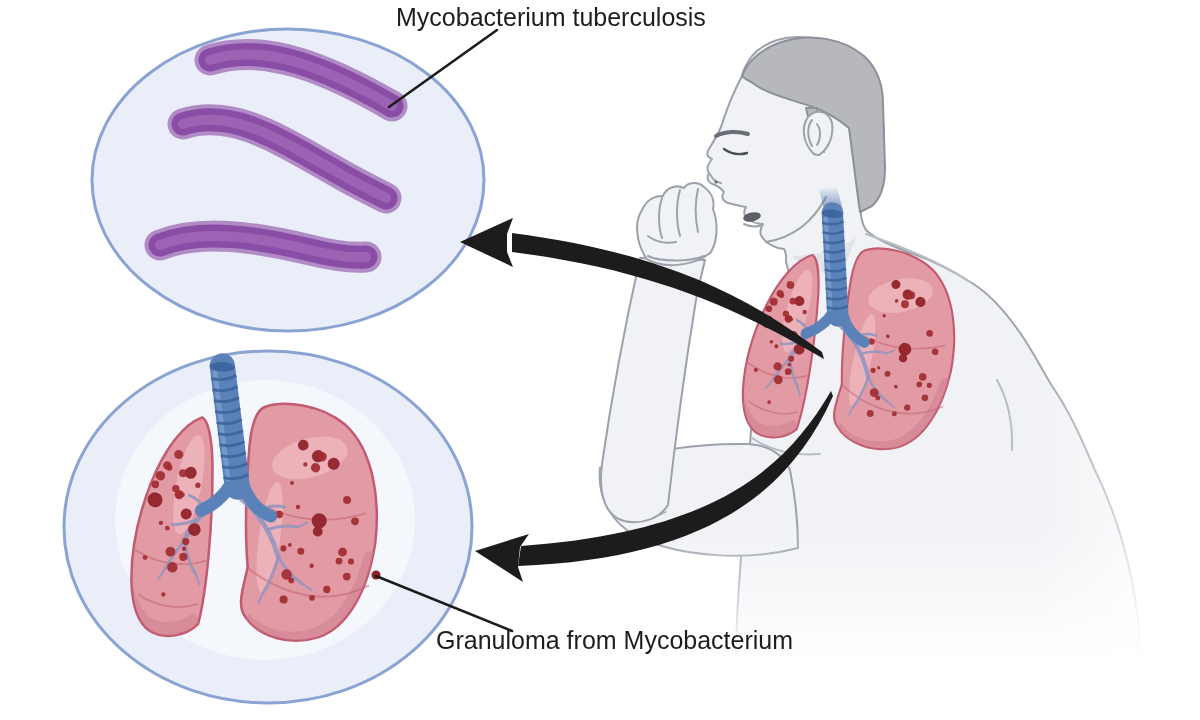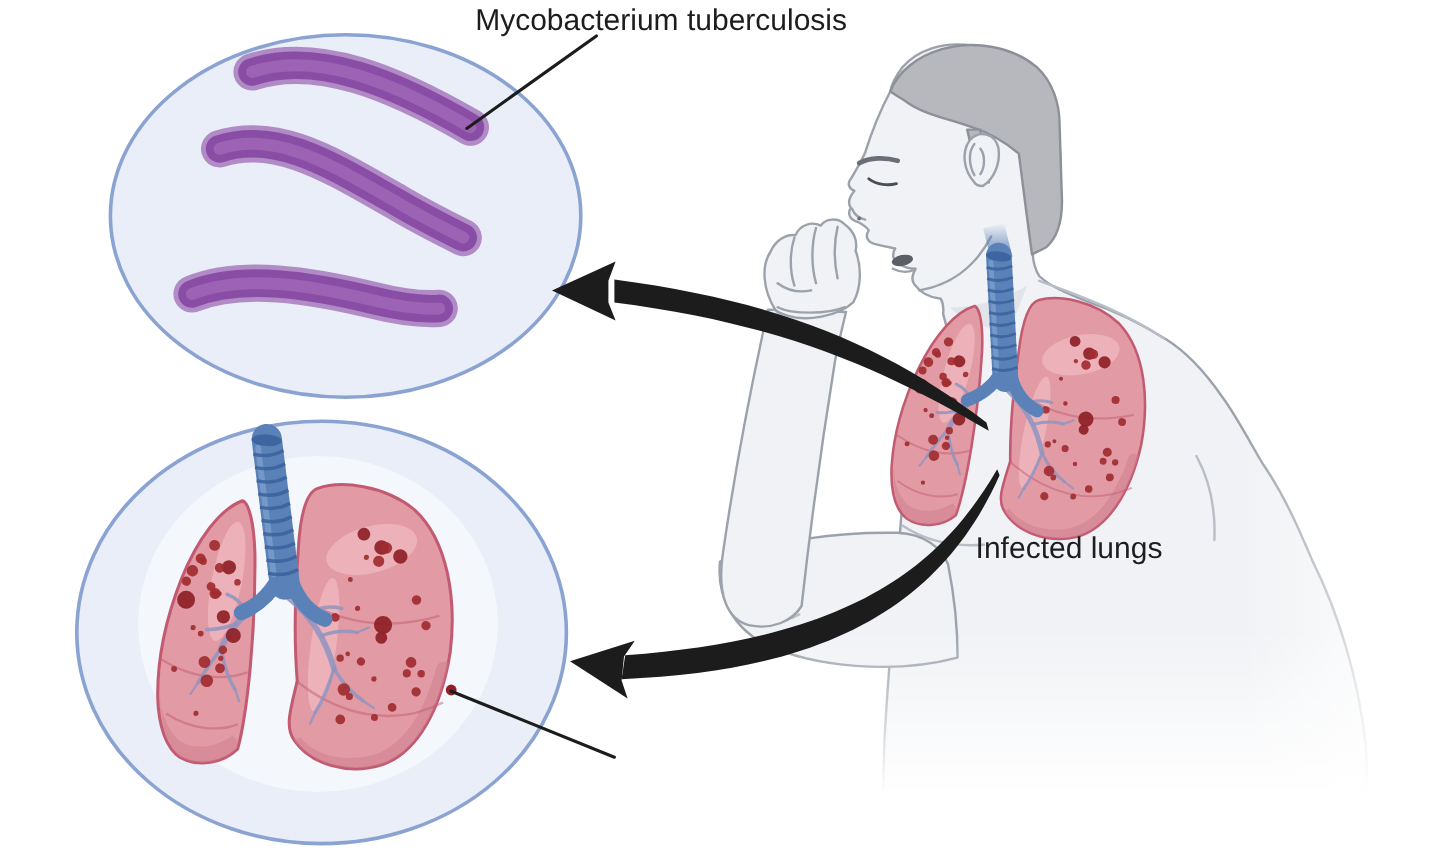--- a/index.html
+++ b/index.html
@@ -274,17 +274,17 @@
   <g>
     <path class="arrow" d="M 831,391 C 786,468 716,532 521,546 L 518,566 C 700,559 788,497 833,396 Z"></path>
     <polygon class="arrow" points="475,551 529,534 520,547 518,567 523,582"></polygon>
   </g>
 
   <path class="pointer" d="M 497,30 L 389,107"></path>
   <path class="pointer" d="M 376,576 L 512,631"></path>
 </svg>
 
 <div class="label" style="left:396px;top:3px">Mycobacterium tuberculosis</div>
-<div class="label" style="left:813px;top:443px">Infected lungs</div>
 <div class="label" style="left:436px;top:626px">
+  <span>Granuloma from Mycobacterium</span>
 </div>
 
 </div>
 
 </body></html>

